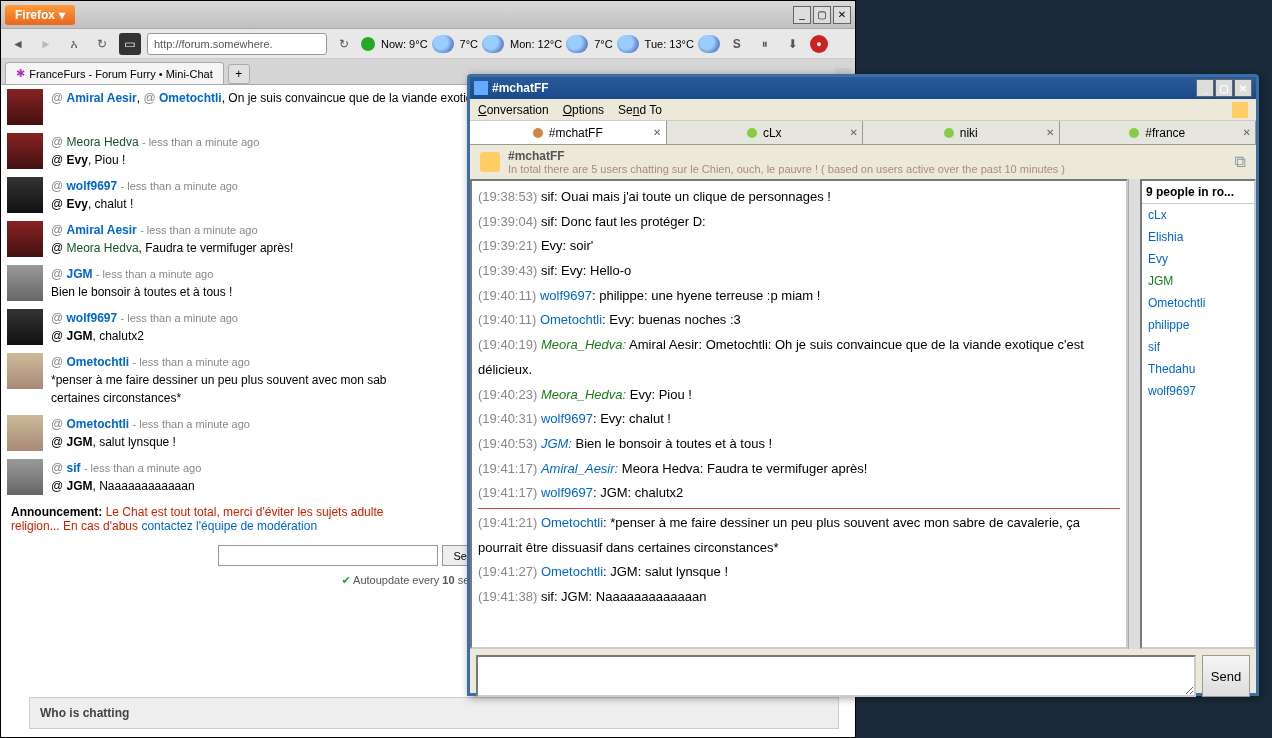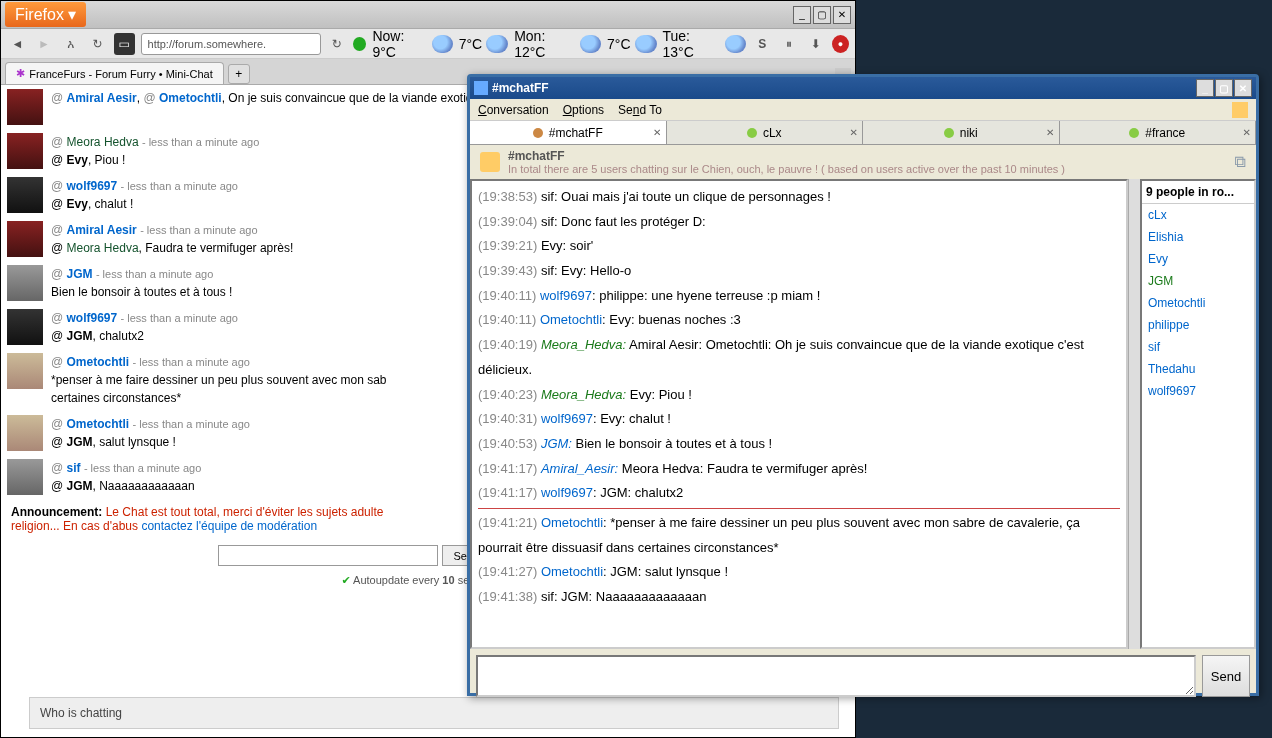--- a/index.html
+++ b/index.html
@@ -1,29 +1,29 @@
 <!DOCTYPE html>
 <html><head>
 <meta charset="utf-8">
 <style>
 * { box-sizing: border-box; margin: 0; padding: 0; }
 body { font-family: Arial, sans-serif; font-size: 12px; background: #1a2a3a; width: 1272px; height: 738px; overflow: hidden; position: relative; }
 
 
 .firefox-window { position: absolute; left: 0; top: 0; width: 856px; height: 738px; background: #fff; border: 1px solid #000; }
 .ff-titlebar { height: 28px; background: linear-gradient(#d9d9d9, #c0c0c0); display: flex; align-items: center; padding: 2px 4px; gap: 4px; border-bottom: 1px solid #aaa; }
-.ff-btn { background: linear-gradient(#ff9a3c, #e8671b); color: #fff; padding: 3px 10px; border-radius: 3px; font-weight: normal; font-size: 16px; cursor: pointer; display: flex; align-items: center; gap: 4px; }
+.ff-btn { background: linear-gradient(#ff9a3c, #e8671b); color: #fff; padding: 3px 10px; border-radius: 3px; font-weight: bold; font-size: 12px; cursor: pointer; display: flex; align-items: center; gap: 4px; }
 .ff-winbtns { margin-left: auto; display: flex; gap: 2px; }
 .winbtn { width: 18px; height: 18px; border: 1px solid #666; background: #ddd; display: flex; align-items: center; justify-content: center; font-size: 10px; cursor: pointer; }
 .ff-toolbar { height: 30px; background: #e8e8e8; display: flex; align-items: center; padding: 2px 6px; gap: 6px; border-bottom: 1px solid #ccc; }
 .nav-btn { width: 22px; height: 22px; display: flex; align-items: center; justify-content: center; cursor: pointer; color: #555; }
 .nav-btn.disabled { color: #bbb; cursor: default; }
 .url-bar { flex: 0 0 180px; height: 22px; background: #fff; border: 1px solid #999; border-radius: 3px; padding: 2px 6px; display: flex; align-items: center; font-size: 11px; color: #555; }
 .reload-btn { cursor: pointer; }
-.weather { display: flex; align-items: center; gap: 4px; font-size: 14px; }
+.weather { display: flex; align-items: center; gap: 4px; font-size: 11px; }
 .weather-icon { width: 22px; height: 18px; background: radial-gradient(circle at 40% 40%, #9cf 40%, #68c 70%); border-radius: 9px; }
 .status-dot { width: 14px; height: 14px; background: #2a2; border-radius: 50%; }
 .red-circle { width: 18px; height: 18px; background: #c22; border-radius: 50%; color: #fff; font-size: 9px; display: flex; align-items: center; justify-content: center; font-weight: bold; }
 .ff-tabbar { height: 26px; background: #d5d5d5; display: flex; align-items: flex-end; padding: 0 4px; border-bottom: 1px solid #aaa; }
 .ff-tab { background: #f5f5f5; border: 1px solid #aaa; border-bottom: none; border-radius: 4px 4px 0 0; padding: 4px 10px; font-size: 11px; display: flex; align-items: center; gap: 4px; }
 .ff-newtab { width: 22px; height: 20px; border: 1px solid #aaa; border-radius: 3px; margin-left: 4px; background: #e0e0e0; cursor: pointer; display: flex; align-items: center; justify-content: center; }
 .sq-btn { margin-left: auto; width: 16px; height: 16px; background: #ccc; }
 
 .ff-content { position: absolute; top: 84px; left: 0; right: 0; bottom: 0; background: #fff; overflow: hidden; }
 .forum-chat { padding: 0 0; background: #fff; height: calc(100% - 50px); overflow: hidden; border-right: 16px solid #eee; }
@@ -40,21 +40,21 @@
 .time-ago { color: #888; font-size: 11px; }
 .announcement { padding: 6px 10px; font-size: 12px; }
 .announce-label { font-weight: bold; }
 .announce-red { color: #c20; }
 .announce-link { color: #06c; }
 .input-row { display: flex; justify-content: center; gap: 4px; padding: 6px 0; }
 .input-row input { width: 220px; border: 1px solid #999; padding: 2px; }
 .ff-btn-sm { padding: 3px 10px; border: 1px solid #999; background: #eee; cursor: pointer; font-size: 11px; }
 .autoupdate { text-align: center; font-size: 11px; color: #555; padding: 2px 0; }
 .credit { text-align: right; font-size: 11px; padding: 2px 10px; color: #06c; }
-.who-bar { background: #eee; border: 1px solid #ccc; padding: 8px 10px; margin: 10px 16px 0 28px; font-weight: normal; color: #444; }
+.who-bar { background: #eee; border: 1px solid #ccc; padding: 8px 10px; margin: 10px 16px 0 28px; font-weight: bold; color: #444; }
 .who-text { padding: 8px 16px 8px 60px; font-size: 12px; }
 
 
 .irc-window { position: absolute; left: 467px; top: 74px; width: 792px; height: 622px; background: #ece9d8; border: 3px solid #3a6ea5; border-radius: 4px 4px 0 0; box-shadow: 2px 2px 8px rgba(0,0,0,0.4); }
 .irc-titlebar { height: 22px; background: linear-gradient(#2a5a9a, #1a4a8a); color: #fff; display: flex; align-items: center; padding: 0 4px; font-size: 12px; font-weight: bold; }
 .irc-title-icon { width: 14px; height: 14px; background: #6af; margin-right: 4px; }
 .irc-winbtns { margin-left: auto; display: flex; gap: 1px; }
 .irc-menubar { height: 22px; background: #ece9d8; display: flex; align-items: center; padding: 0 8px; gap: 14px; font-size: 12px; border-bottom: 1px solid #ccc; }
 .irc-menu-item { cursor: pointer; }
 .irc-menu-item u { text-decoration: underline; }

